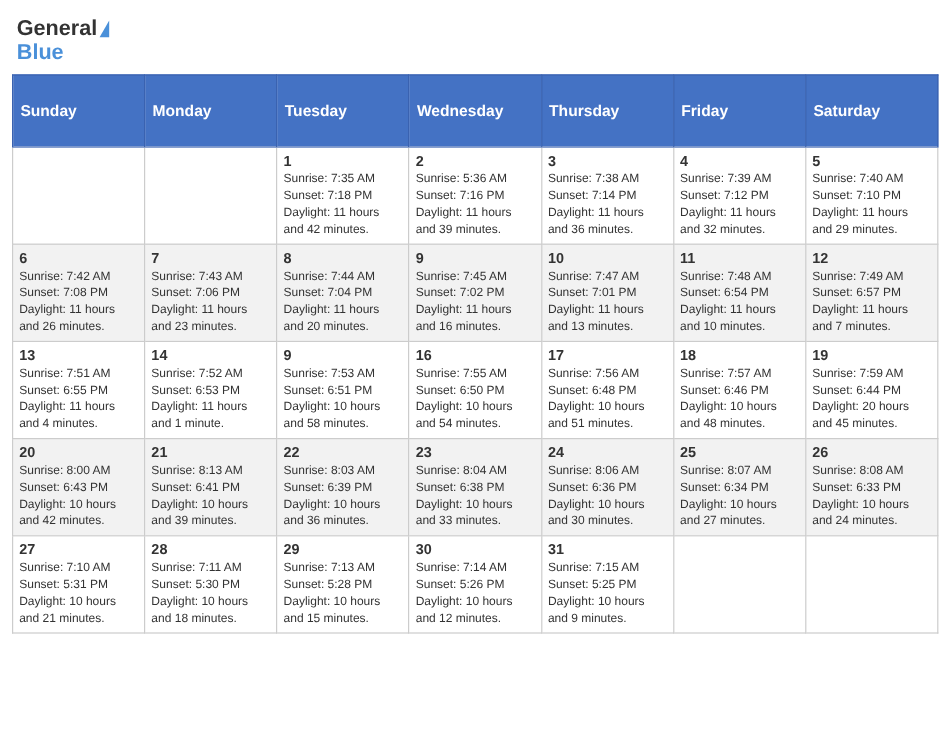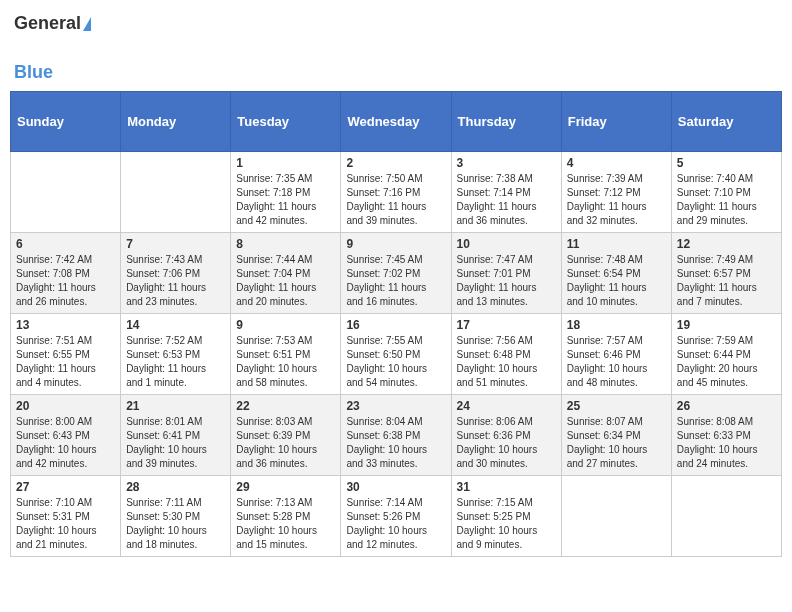--- a/index.html
+++ b/index.html
@@ -27,21 +27,20 @@
       font-size: 18px;
       font-weight: bold;
       color: #333;
       line-height: 1.1;
     }
     .logo-blue {
       font-size: 18px;
       font-weight: bold;
       color: #4a90d9;
       line-height: 1.1;
-      margin-top: 29px;
     }
     .logo-icon {
       display: inline-block;
       width: 0;
       height: 0;
       border-left: 8px solid transparent;
       border-bottom: 14px solid #4a90d9;
       margin-left: 2px;
       vertical-align: middle;
     }
@@ -139,21 +138,21 @@
         <span class="day-number">1</span>
         <div class="day-info">
           <span>Sunrise: 7:35 AM</span><br>
           <span>Sunset: 7:18 PM</span><br>
           <span>Daylight: 11 hours and 42 minutes.</span>
         </div>
       </td>
         <td>
         <span class="day-number">2</span>
         <div class="day-info">
-          <span>Sunrise: 7:50 AM</span><br>
+          <span>Sunrise: 5:36 AM</span><br>
           <span>Sunset: 7:16 PM</span><br>
           <span>Daylight: 11 hours and 39 minutes.</span>
         </div>
       </td>
         <td>
         <span class="day-number">3</span>
         <div class="day-info">
           <span>Sunrise: 7:38 AM</span><br>
           <span>Sunset: 7:14 PM</span><br>
           <span>Daylight: 11 hours and 36 minutes.</span>
@@ -297,21 +296,21 @@
         <span class="day-number">20</span>
         <div class="day-info">
           <span>Sunrise: 8:00 AM</span><br>
           <span>Sunset: 6:43 PM</span><br>
           <span>Daylight: 10 hours and 42 minutes.</span>
         </div>
       </td>
         <td>
         <span class="day-number">21</span>
         <div class="day-info">
-          <span>Sunrise: 8:01 AM</span><br>
+          <span>Sunrise: 8:13 AM</span><br>
           <span>Sunset: 6:41 PM</span><br>
           <span>Daylight: 10 hours and 39 minutes.</span>
         </div>
       </td>
         <td>
         <span class="day-number">22</span>
         <div class="day-info">
           <span>Sunrise: 8:03 AM</span><br>
           <span>Sunset: 6:39 PM</span><br>
           <span>Daylight: 10 hours and 36 minutes.</span>

